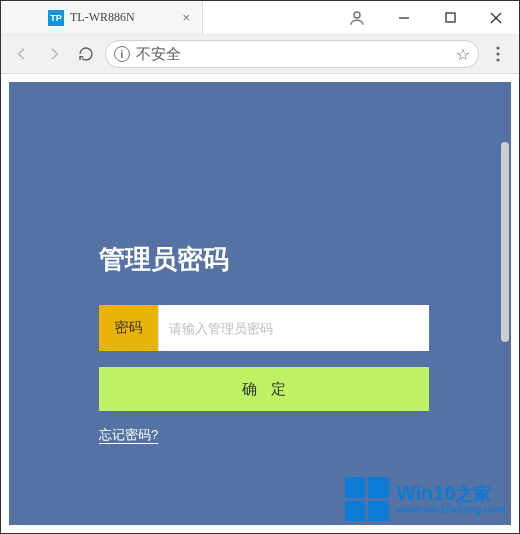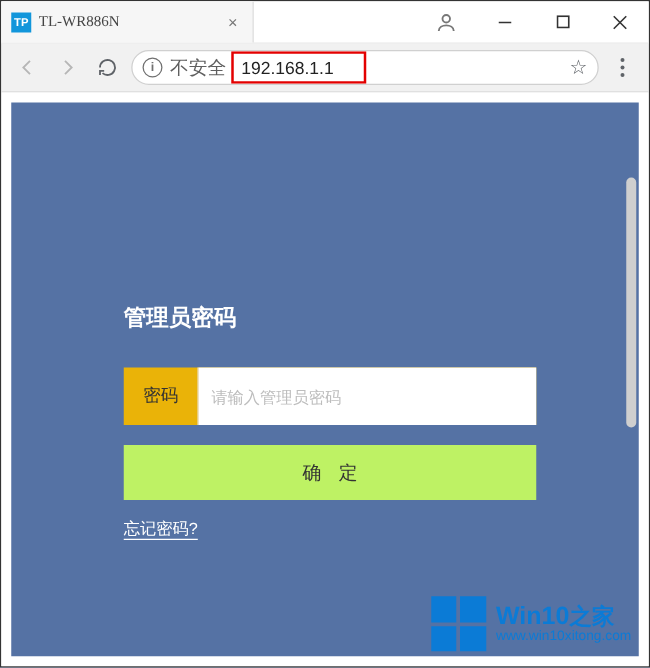--- a/index.html
+++ b/index.html
@@ -29,21 +29,21 @@
     width: 202px;
     background: #f6f6f6;
     position: relative;
   }
   .favicon {
     width: 16px; height: 16px;
     background: #1296db;
     color: #fff;
     font-size: 9px;
     font-weight: bold;
-    display: flex; align-items: center; justify-content: center;
+    display: flex; align-items: center; justify-content: center; margin-left: 39px;
   }
   .tab-title {
     font-size: 12px;
     color: #444;
     flex: 1;
     white-space: nowrap;
     overflow: hidden;
     font-family: Liberation Serif, serif;
   }
   .tab-close {
@@ -156,21 +156,21 @@
     border-radius: 4px;
   }
   .login-box {
     position: absolute;
     left: 90px;
     top: 160px;
     width: 330px;
   }
   .login-title {
     color: #fff;
-    font-size: 18px;
+    font-size: 26px;
     font-weight: 700;
     margin-bottom: 28px;
   }
   .pw-row {
     background: #eab308;
     height: 46px;
     display: flex;
     align-items: center;
     margin-bottom: 16px;
   }
@@ -296,21 +296,20 @@
   </div>
   <div class="nav-btn">
     <svg width="16" height="16" viewBox="0 0 24 24" fill="none" stroke="#5f6368" stroke-width="2.2">
         <path d="M3 12a9 9 0 1 1 3 6.7"></path>
         <path d="M3 21v-5h5"></path>
       </svg>
   </div>
   <div class="omnibox">
     <div class="info-icon">i</div>
     <div class="insecure">不安全</div>
-    <div class="url-highlight">192.168.1.1</div>
     <div class="omnibox-spacer"></div>
     <div class="star-btn">☆</div>
   </div>
   <div class="menu-btn">
     <svg width="4" height="16" viewBox="0 0 4 16" fill="#5f6368">
         <circle cx="2" cy="2" r="1.6"></circle>
         <circle cx="2" cy="8" r="1.6"></circle>
         <circle cx="2" cy="14" r="1.6"></circle>
       </svg>
   </div>

